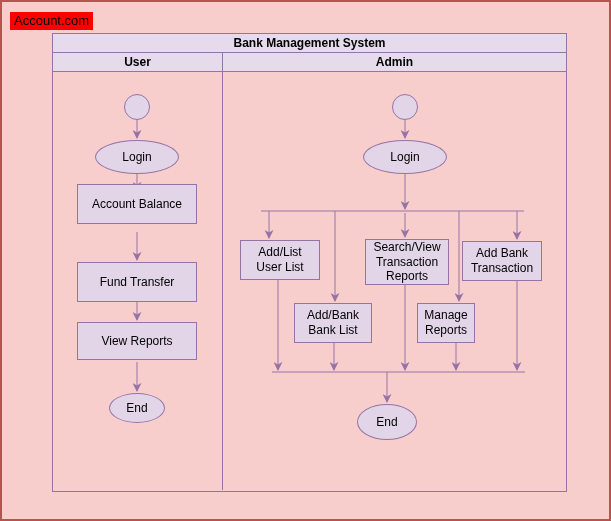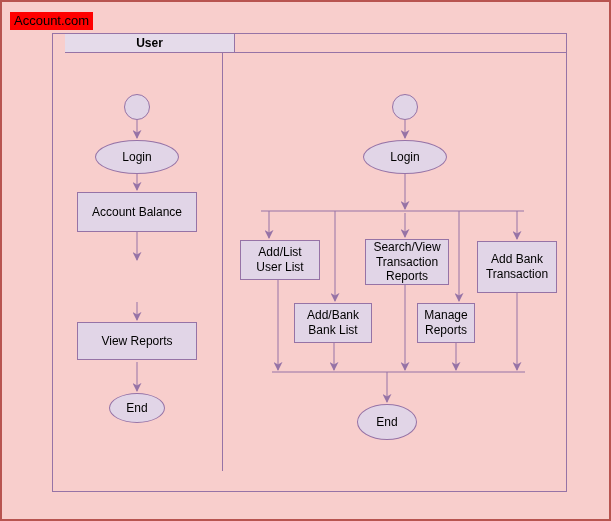--- a/index.html
+++ b/index.html
@@ -13,21 +13,21 @@
   body{font-family:"Liberation Sans",sans-serif;color:var(--text);}
   .canvas{position:relative;width:611px;height:521px;background:var(--canvas-bg);
           border:2px solid var(--canvas-border);}
   .watermark{position:absolute;left:8px;top:10px;background:var(--watermark-bg);
              color:var(--watermark-text);font-size:13px;padding:1px 4px;line-height:16px;}
   .frame{position:absolute;left:50px;top:31px;width:515px;height:459px;
          border:1px solid var(--shape-stroke);}
   .frame-title{height:19px;background:var(--lane-header-bg);
                border-bottom:1px solid var(--shape-stroke);
                font-size:12px;font-weight:bold;text-align:center;line-height:19px;}
-  .lane-headers{display:flex;height:19px;border-bottom:1px solid var(--shape-stroke);margin-left:12px;}
+  .lane-headers{display:flex;height:19px;border-bottom:1px solid var(--shape-stroke);}
   .lane-header{background:var(--lane-header-bg);font-size:12px;font-weight:bold;
                text-align:center;line-height:19px;}
   .lane-header.user{width:170px;border-right:1px solid var(--shape-stroke);}
   .lane-header.admin{flex:1;}
   .lane-body{position:relative;height:418px;}
   .lane-divider{position:absolute;left:169px;top:0;width:1px;height:100%;
                 background:var(--shape-stroke);}
   .connectors{position:absolute;left:0;top:0;width:611px;height:521px;pointer-events:none;}
   .connectors line{stroke:var(--connector);stroke-width:1;}
   .connectors marker path{fill:var(--connector);}
@@ -37,22 +37,24 @@
   .node.ellipse,.node.circle{border-radius:50%;}
 </style>
 </head>
 <body>
 
 <div class="canvas">
 
   <div class="watermark">Account.com</div>
 
   <div class="frame">
+    <div class="frame-title">Bank Management System</div>
     <div class="lane-headers">
       <div class="lane-header user">User</div>
+      <div class="lane-header admin">Admin</div>
     </div>
     <div class="lane-body">
       <div class="lane-divider"></div>
     </div>
   </div>
 
   <svg class="connectors" viewBox="0 0 611 521">
     <defs>
       <marker id="arr" viewBox="0 0 10 10" refX="9" refY="5" markerWidth="9" markerHeight="9" orient="auto" markerUnits="userSpaceOnUse">
         <path d="M0,0 L10,5 L0,10 L3,5 Z"></path>
@@ -77,26 +79,27 @@
     <line x1="332" y1="341" x2="332" y2="368" marker-end="url(#arr)"></line>
     <line x1="403" y1="283" x2="403" y2="368" marker-end="url(#arr)"></line>
     <line x1="454" y1="341" x2="454" y2="368" marker-end="url(#arr)"></line>
     <line x1="515" y1="278" x2="515" y2="368" marker-end="url(#arr)"></line>
     <line x1="270" y1="370" x2="523" y2="370"></line>
     <line x1="385" y1="370" x2="385" y2="400" marker-end="url(#arr)"></line>
   </svg>
 
   <div class="node circle" style="left:122px;top:92px;width:26px;height:26px"></div>
   <div class="node ellipse" style="left:93px;top:138px;width:84px;height:34px">Login</div>
-  <div class="node rect" style="left:75px;top:190px;width:120px;height:40px">Account Balance</div>
+  <div class="node rect" style="left:75px;top:182px;width:120px;height:40px">Account Balance</div>
+  <div class="node rect" style="left:75px;top:260px;width:120px;height:40px">Fund Transfer</div>
   <div class="node rect" style="left:75px;top:320px;width:120px;height:38px">View Reports</div>
   <div class="node ellipse" style="left:107px;top:391px;width:56px;height:30px">End</div>
 
   <div class="node circle" style="left:390px;top:92px;width:26px;height:26px"></div>
   <div class="node ellipse" style="left:361px;top:138px;width:84px;height:34px">Login</div>
   <div class="node rect" style="left:238px;top:238px;width:80px;height:40px">Add/List User List</div>
   <div class="node rect" style="left:363px;top:237px;width:84px;height:46px">Search/View Transaction Reports</div>
-  <div class="node rect" style="left:475px;top:239px;width:80px;height:52px">Add Bank Transaction</div>
+  <div class="node rect" style="left:460px;top:239px;width:80px;height:40px">Add Bank Transaction</div>
   <div class="node rect" style="left:292px;top:301px;width:78px;height:40px">Add/Bank Bank List</div>
   <div class="node rect" style="left:415px;top:301px;width:58px;height:40px">Manage Reports</div>
   <div class="node ellipse" style="left:355px;top:402px;width:60px;height:36px">End</div>
 
 </div>
 
 </body></html>

